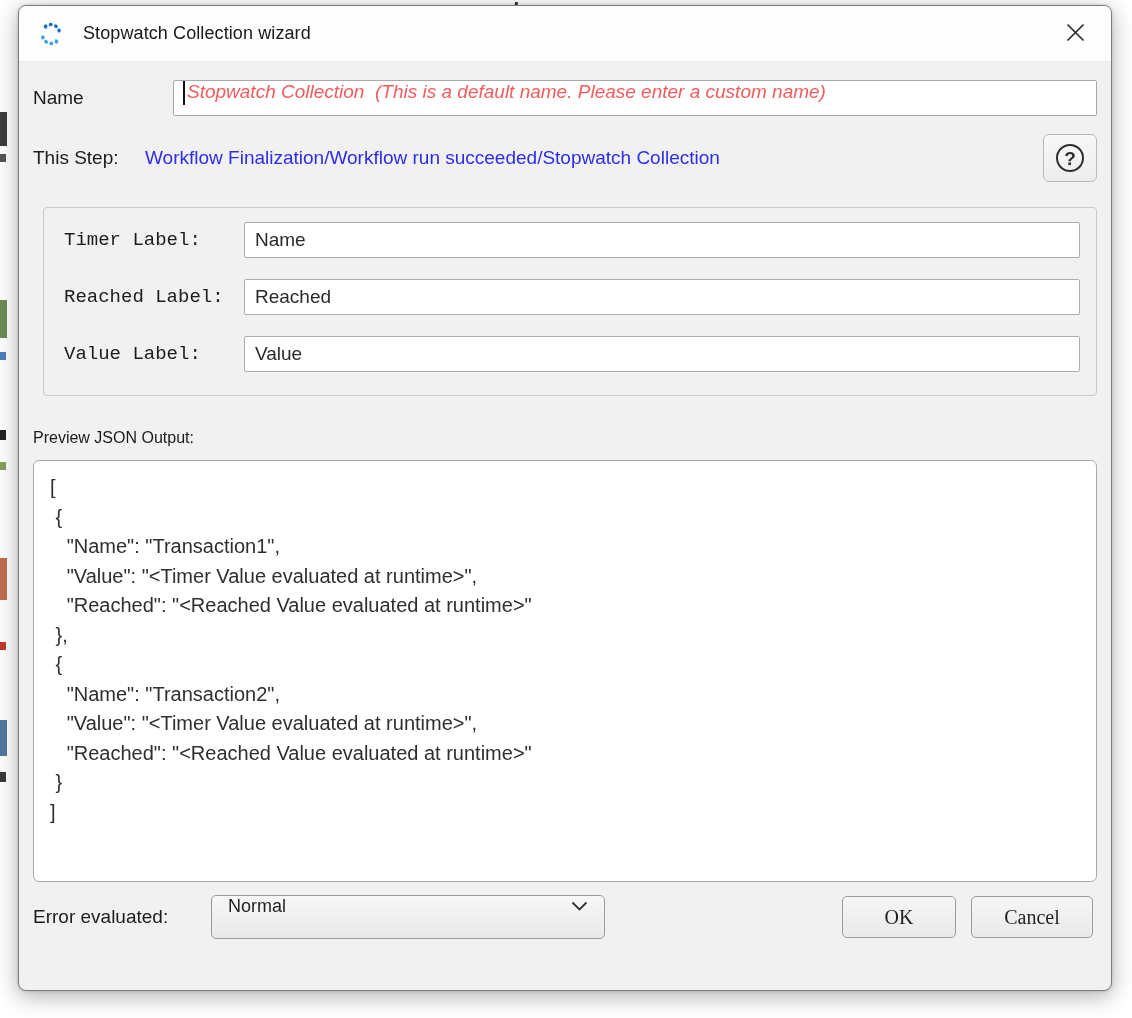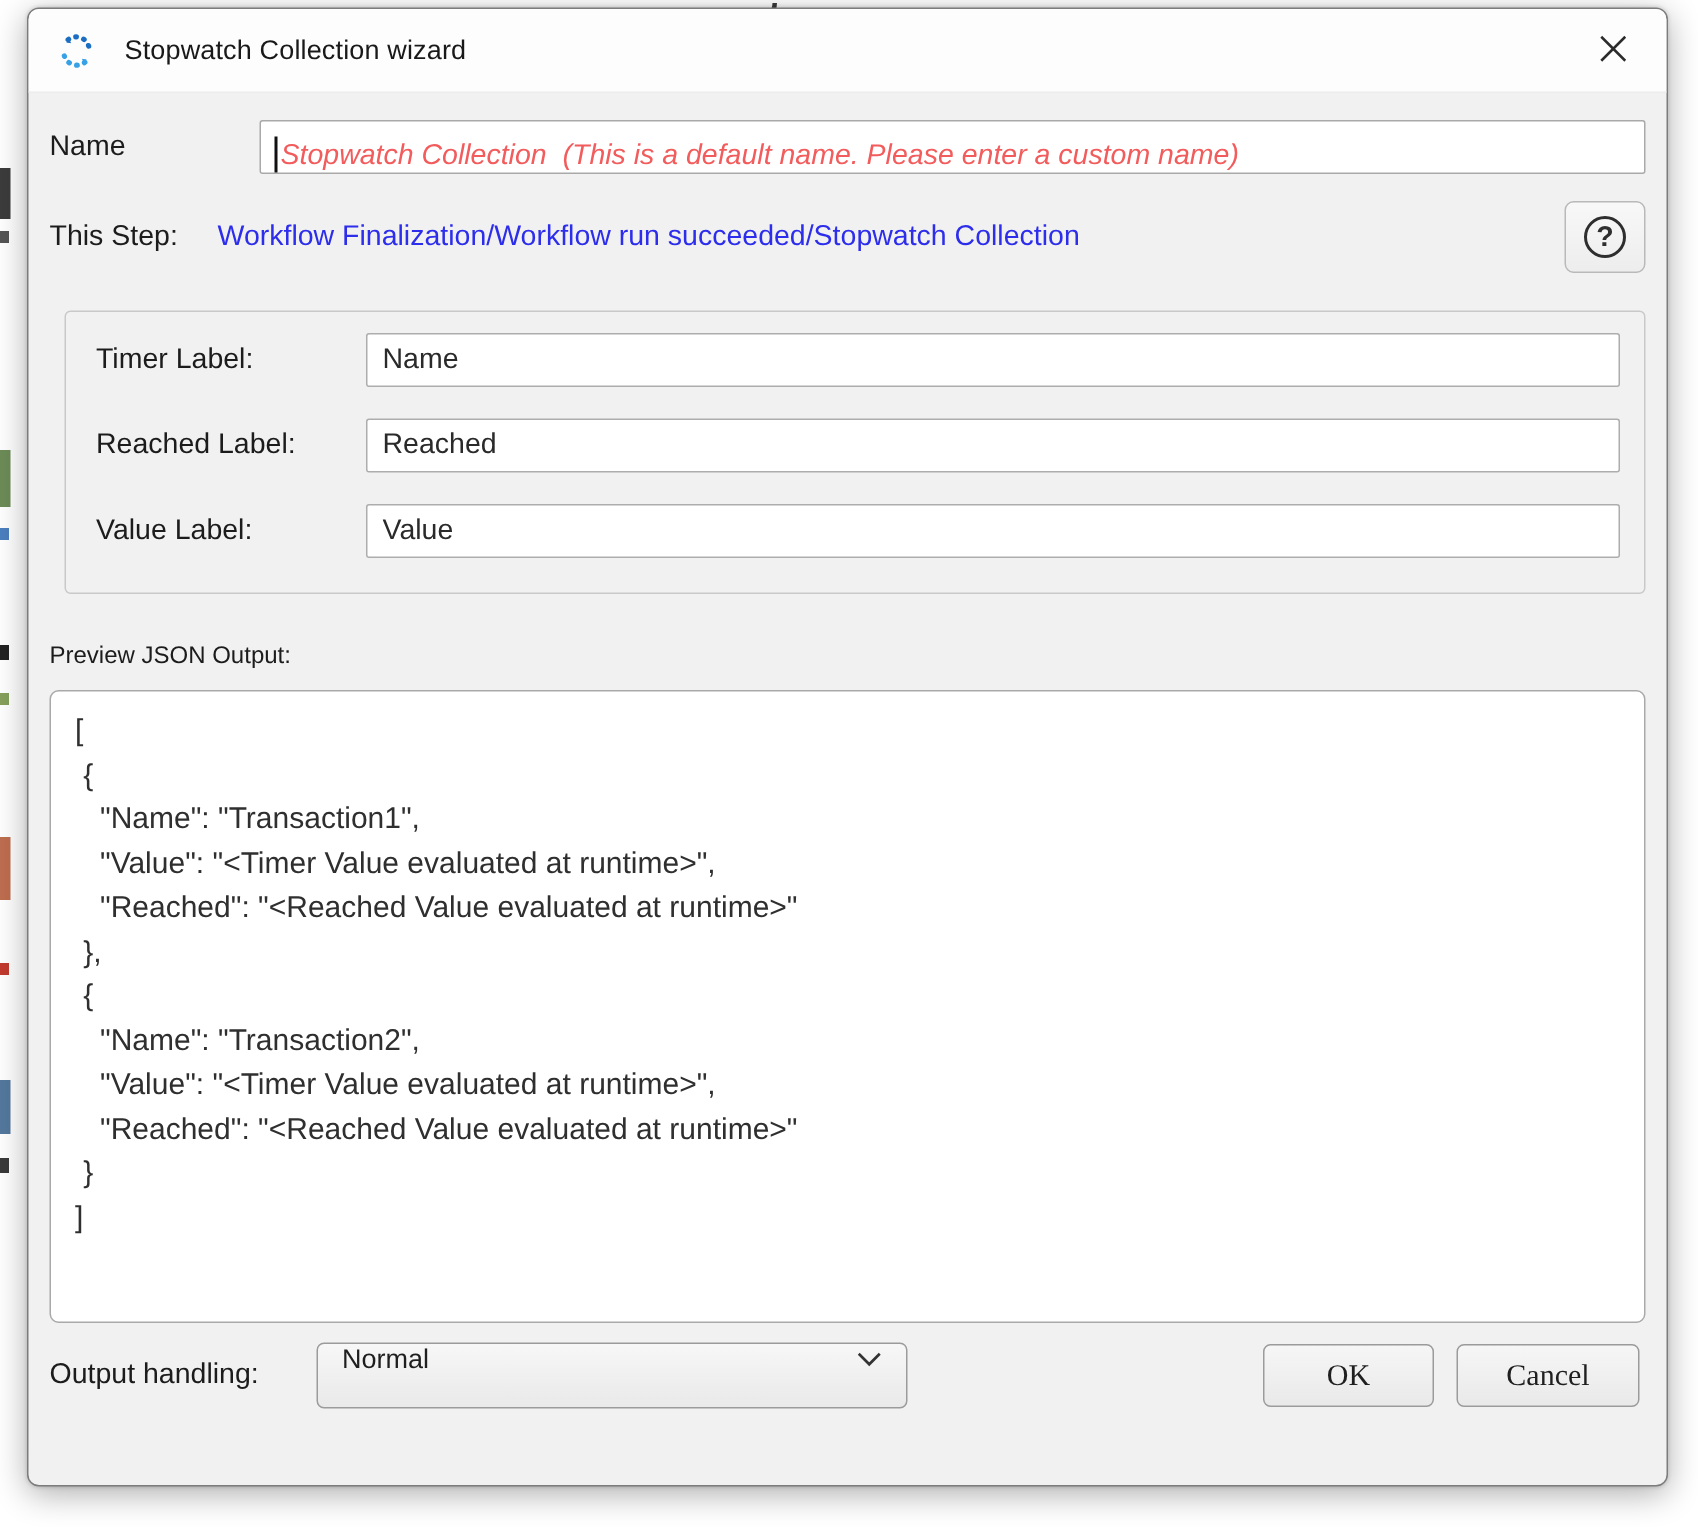--- a/index.html
+++ b/index.html
@@ -62,21 +62,21 @@
     flex: 1; padding: 18px 14px 14px 14px;
     display: flex; flex-direction: column;
   }
 
   .row { display: flex; align-items: center; }
   .lbl { font-size: 19px; color: #1c1c1c; }
 
   .name-row .lbl { width: 140px; flex: 0 0 140px; }
   .textbox {
     height: 36px; background: #ffffff; border: 1px solid #a9a9a9; border-radius: 2px;
-    display: flex; align-items: flex-end; padding: 0 9px;
+    display: flex; align-items: flex-start; padding: 0 9px;
     font-size: 19px; color: #2a2a2a;
   }
   .name-row .textbox { flex: 1; }
   .caret { width: 2px; height: 24px; background: #111; margin-right: 2px; flex: 0 0 2px; }
   .red-italic { font-style: italic; white-space: pre; overflow: hidden; }
 
   .step-row { margin-top: 17px; height: 50px; }
   .step-row .lbl { width: 112px; flex: 0 0 112px; }
   .step-link { font-size: 19px; white-space: nowrap; }
   .help-btn {
@@ -94,21 +94,21 @@
   fieldset.groupbox {
     margin: 24px 0 0 10px;
     border: 1px solid #c9c9c9; border-radius: 4px;
     padding: 14px 16px 2px 20px;
     background: transparent;
   }
   fieldset.groupbox legend {
     font-size: 19px; color: #1c1c1c; padding: 0 8px; margin-left: 2px;
   }
   .gb-row { display: flex; align-items: center; margin-bottom: 21px; }
-  .gb-row .lbl { width: 180px; flex: 0 0 180px; }
+  .gb-row .lbl { width: 180px; flex: 0 0 180px; font-family: Liberation Mono, monospace; }
   .gb-row input {
     flex: 1; height: 36px; background: #fff; border: 1px solid #adadad; border-radius: 2px;
     font-family: "Liberation Sans", "DejaVu Sans", sans-serif;
     font-size: 19px; color: #2a2a2a; padding: 0 10px; outline: none;
   }
 
   .preview-label { margin-top: 33px; font-size: 16px; color: #1c1c1c; }
   .json-box {
     margin-top: 13px; height: 422px;
     background: #ffffff; border: 1px solid #a9a9a9; border-radius: 6px;
@@ -221,21 +221,21 @@
    "Reached": "&lt;Reached Value evaluated at runtime&gt;"
  },
  {
    "Name": "Transaction2",
    "Value": "&lt;Timer Value evaluated at runtime&gt;",
    "Reached": "&lt;Reached Value evaluated at runtime&gt;"
  }
 ]</div>
 
     <div class="footer">
-      <span class="lbl">Output handling:</span>
+      <span class="lbl">Error evaluated:</span>
       <div class="combo">
         <span>Normal</span>
         <span>
           <svg width="17" height="11" viewBox="0 0 17 11">
             <polyline points="1.5,1.5 8.5,8.5 15.5,1.5" fill="none" stroke="#333" stroke-width="1.8"></polyline>
           </svg>
         </span>
       </div>
       <button class="btn btn-ok">OK</button>
       <button class="btn btn-cancel">Cancel</button>

